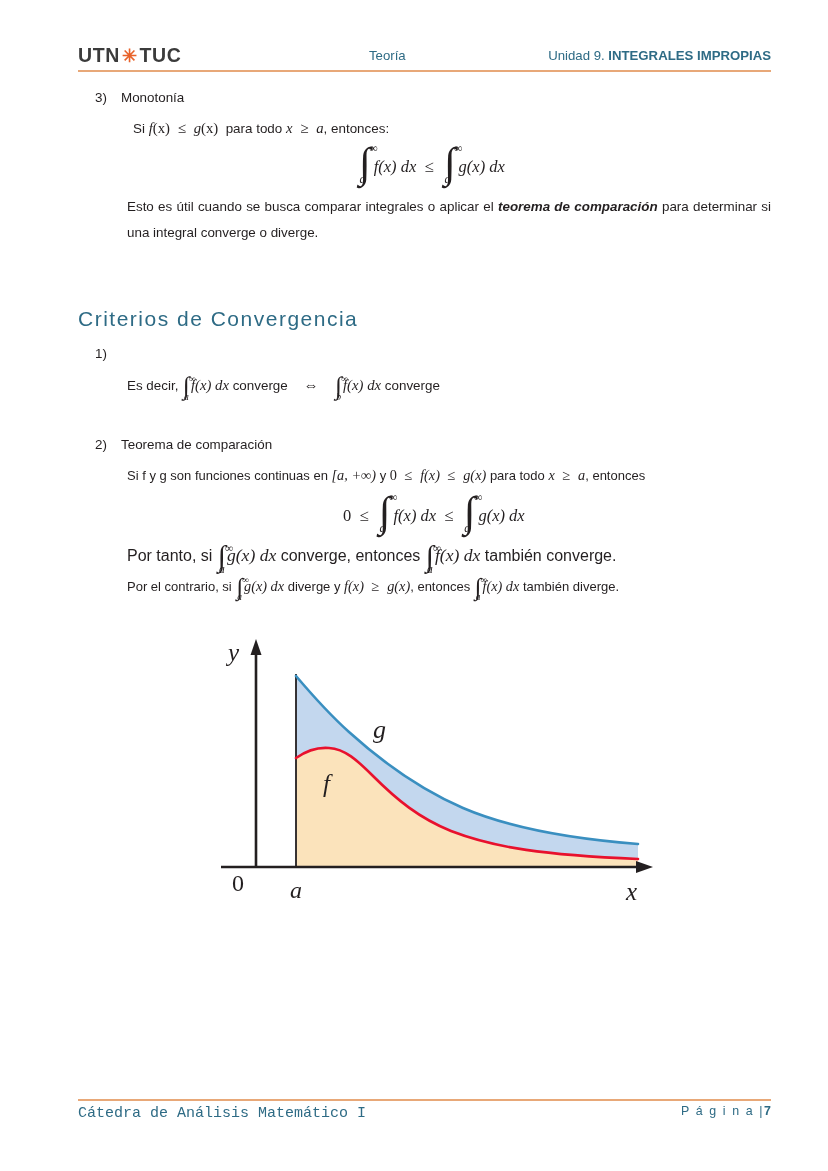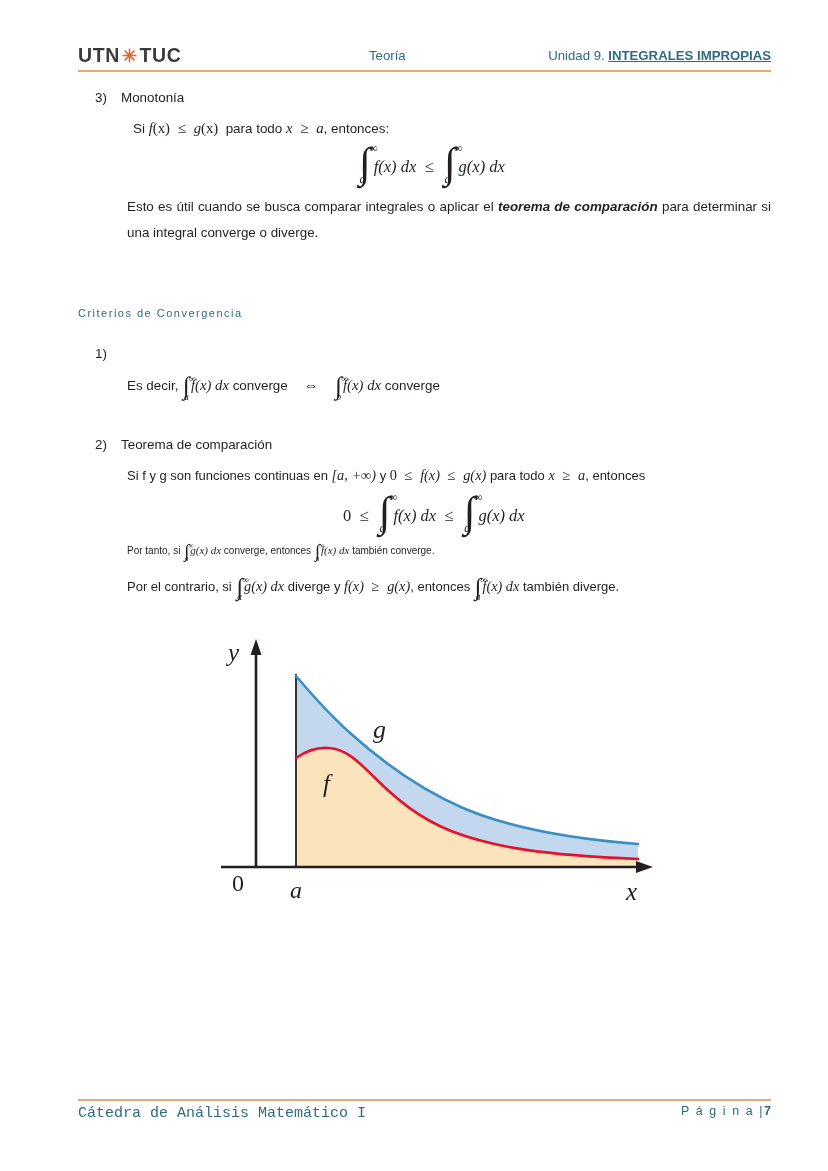--- a/index.html
+++ b/index.html
@@ -59,21 +59,21 @@
     white-space: nowrap;
   }
   .header-right {
     position: absolute;
     right: 0;
     top: 4px;
     font-size: 13.2px;
     color: #2e6b85;
     white-space: nowrap;
   }
-  .header-right b { font-weight: bold; text-decoration: underline; }
+  .header-right b { font-weight: bold; }
   .header-rule {
     position: absolute;
     left: 78px;
     top: 70px;
     width: 693px;
     height: 1.6px;
     background: #e8a878;
   }
 
   
@@ -135,21 +135,21 @@
 
   .mathline {
     position: absolute;
     font-size: 13.4px;
     white-space: nowrap;
     line-height: 1.4;
   }
 
   .section-title {
     position: absolute;
-    font-size: 11px;
+    font-size: 21px;
     color: #2e6b85;
     letter-spacing: 1.5px;
     white-space: nowrap;
   }
 
   
   .mi {
     font-family: "Liberation Serif", serif;
     font-style: italic;
     font-size: 1.1em;
@@ -318,21 +318,21 @@
     </div>
 
     <div class="display-eq" style="left:343px; top:499px;">
       <span class="mn">0</span>
       <span class="mrel">≤</span>
       <span class="intg-big"><span class="sup">∞</span><span class="sym">∫</span><span class="sub">a</span></span><span class="mi">f(x) dx</span>
       <span class="mrel">≤</span>
       <span class="intg-big"><span class="sup">∞</span><span class="sym">∫</span><span class="sub">a</span></span><span class="mi">g(x) dx</span>
     </div>
 
-    <div class="mathline" style="left:127px; top:543px; font-size:10px;">
+    <div class="mathline" style="left:127px; top:543px; font-size:16px;">
       <span>Por tanto, si</span>
       <span class="intg"><span class="sup">∞</span><span class="sym">∫</span><span class="sub">a</span></span><span class="mi">g(x)  dx</span>
       <span>converge, entonces</span>
       <span class="intg"><span class="sup">∞</span><span class="sym">∫</span><span class="sub">a</span></span><span class="mi">f(x)  dx</span>
       <span>también converge.</span>
     </div>
 
     <div class="mathline" style="left:127px; top:576px; font-size:13px;">
       <span>Por el contrario, si</span>
       <span class="intg"><span class="sup">∞</span><span class="sym">∫</span><span class="sub">a</span></span><span class="mi">g(x)  dx</span>

